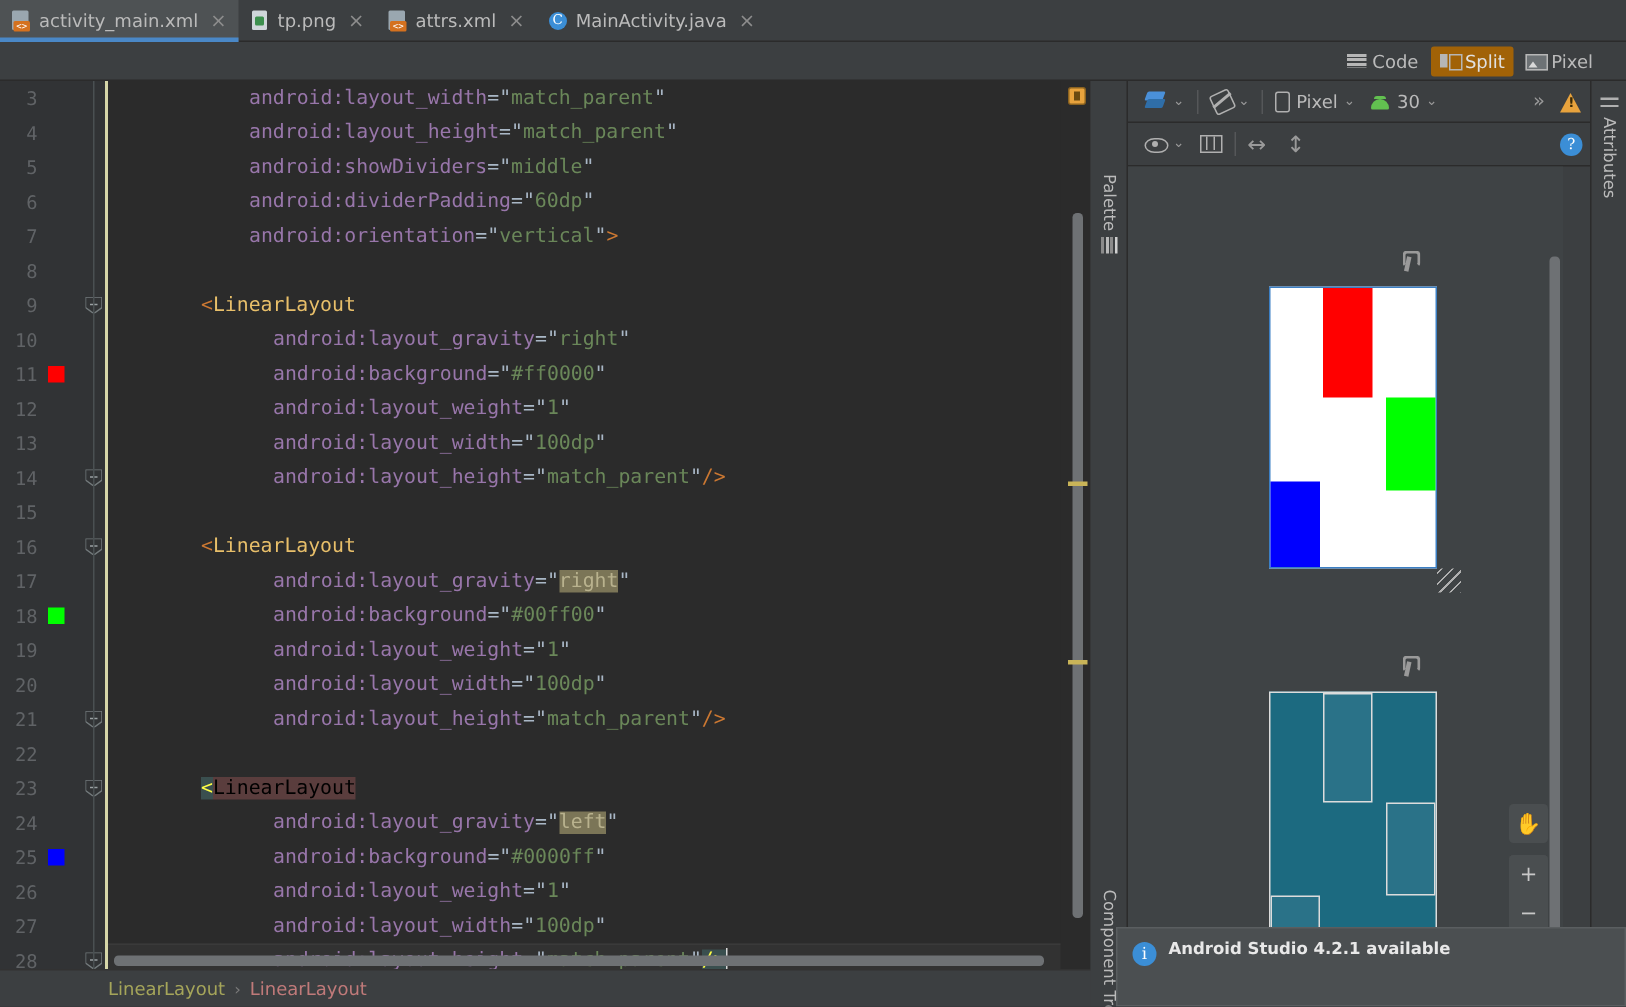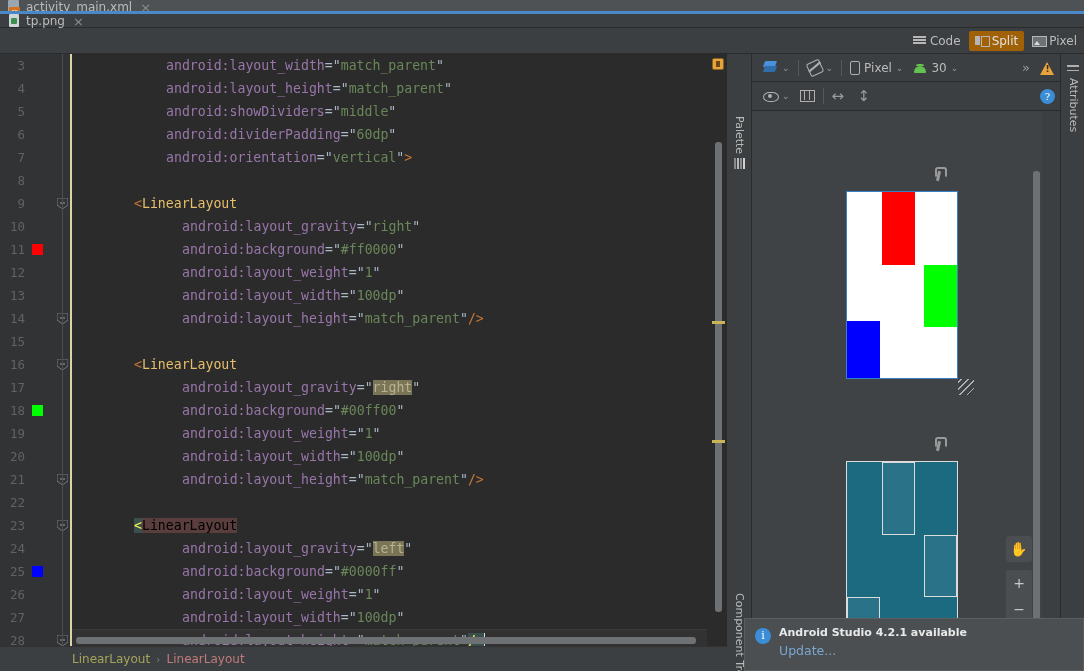--- a/index.html
+++ b/index.html
@@ -9,21 +9,20 @@
     font-family: "DejaVu Sans", "Liberation Sans", sans-serif;
     overflow: hidden;
   }
   .app { position: relative; width: 1084px; height: 671px; background: #3c3f41; }
 
   
   .tabbar {
     position: absolute; left: 0; top: 0; width: 1084px; height: 28px;
     background: #3c3f41; display: flex; align-items: stretch;
     border-bottom: 1px solid #2b2b2b;
-    flex-direction: column;
   }
   .tab {
     display: flex; align-items: center; gap: 5px;
     padding: 0 8px 0 8px; height: 28px; position: relative;
     font-size: 12px; color: #bbbbbb; white-space: nowrap;
   }
   .tab.active { background: #4e5254; }
   .tab.active .tab-underline {
     position: absolute; left: 0; right: 0; bottom: 0; height: 3px; background: #4a88c7;
   }
@@ -54,21 +53,21 @@
   .ficon.java::after {
     content: "C"; position: absolute; left: 0; top: 1px; width: 12px; height: 12px;
     color: #ffffff; font-size: 9px; line-height: 12px; text-align: center;
     font-family: "DejaVu Serif", serif;
   }
 
   
   .modebar {
     position: absolute; right: 0; top: 28px; width: 1084px; height: 26px;
     background: #3c3f41; display: flex; justify-content: flex-end; align-items: center;
-    padding-right: 1px; gap: 2px; border-bottom: 1px solid #2b2b2b;
+    padding-right: 16px; gap: 2px; border-bottom: 1px solid #2b2b2b;
   }
   .modebtn {
     display: flex; align-items: center; gap: 4px; height: 20px; padding: 0 6px;
     font-size: 12px; color: #bbbbbb; border-radius: 2px;
   }
   .modebtn.active { background: #a16207; color: #e0e0e0; }
   .mi { width: 13px; height: 11px; position: relative; flex: 0 0 auto; }
   .mi-code::before {
     content: ""; position: absolute; left: 0; top: 1px; width: 13px; height: 9px;
     background: repeating-linear-gradient(to bottom, #b6b6b6 0 2px, transparent 2px 3px);
@@ -622,17 +621,16 @@
     <div class="vtab attrs">
       <span class="vicon-sliders"></span>
       <span>Attributes</span>
     </div>
   </div>
 
   <div class="notif">
     <span class="ic-info">i</span>
     <div>
       <div class="notif-title">Android Studio 4.2.1 available</div>
-      <div class="notif-link">Update...</div>
     </div>
   </div>
 
 </div>
 
 </body></html>

